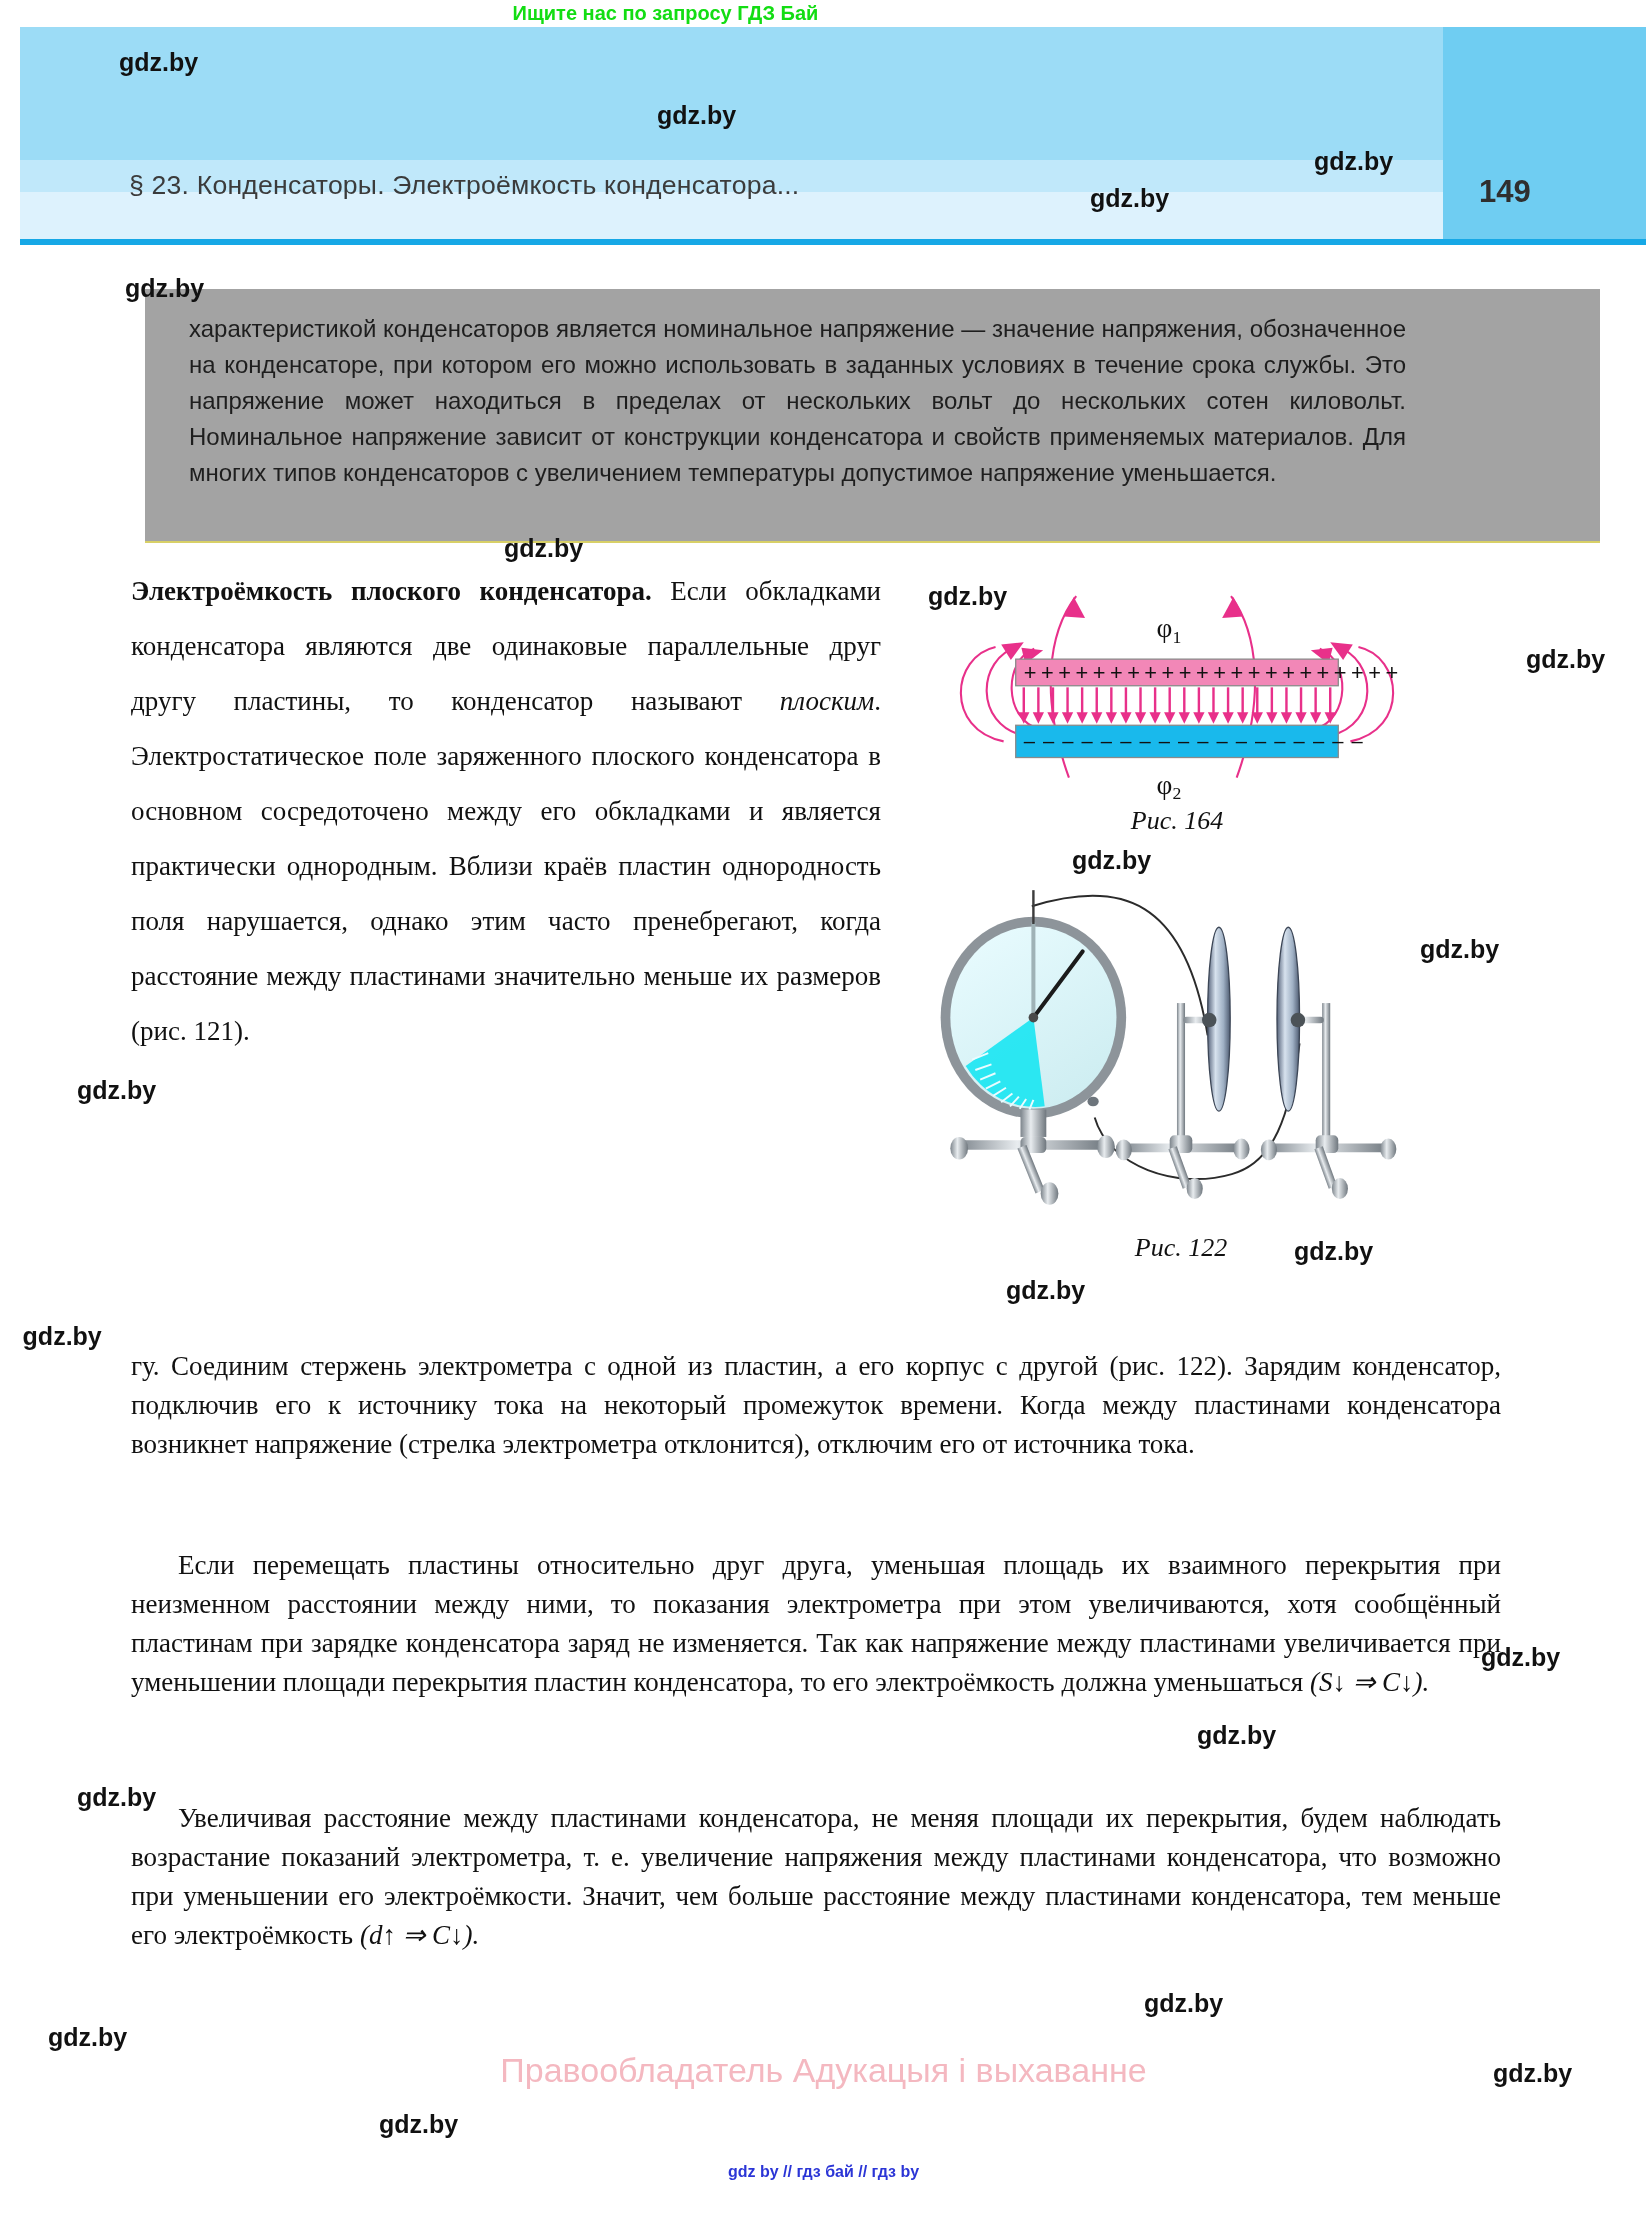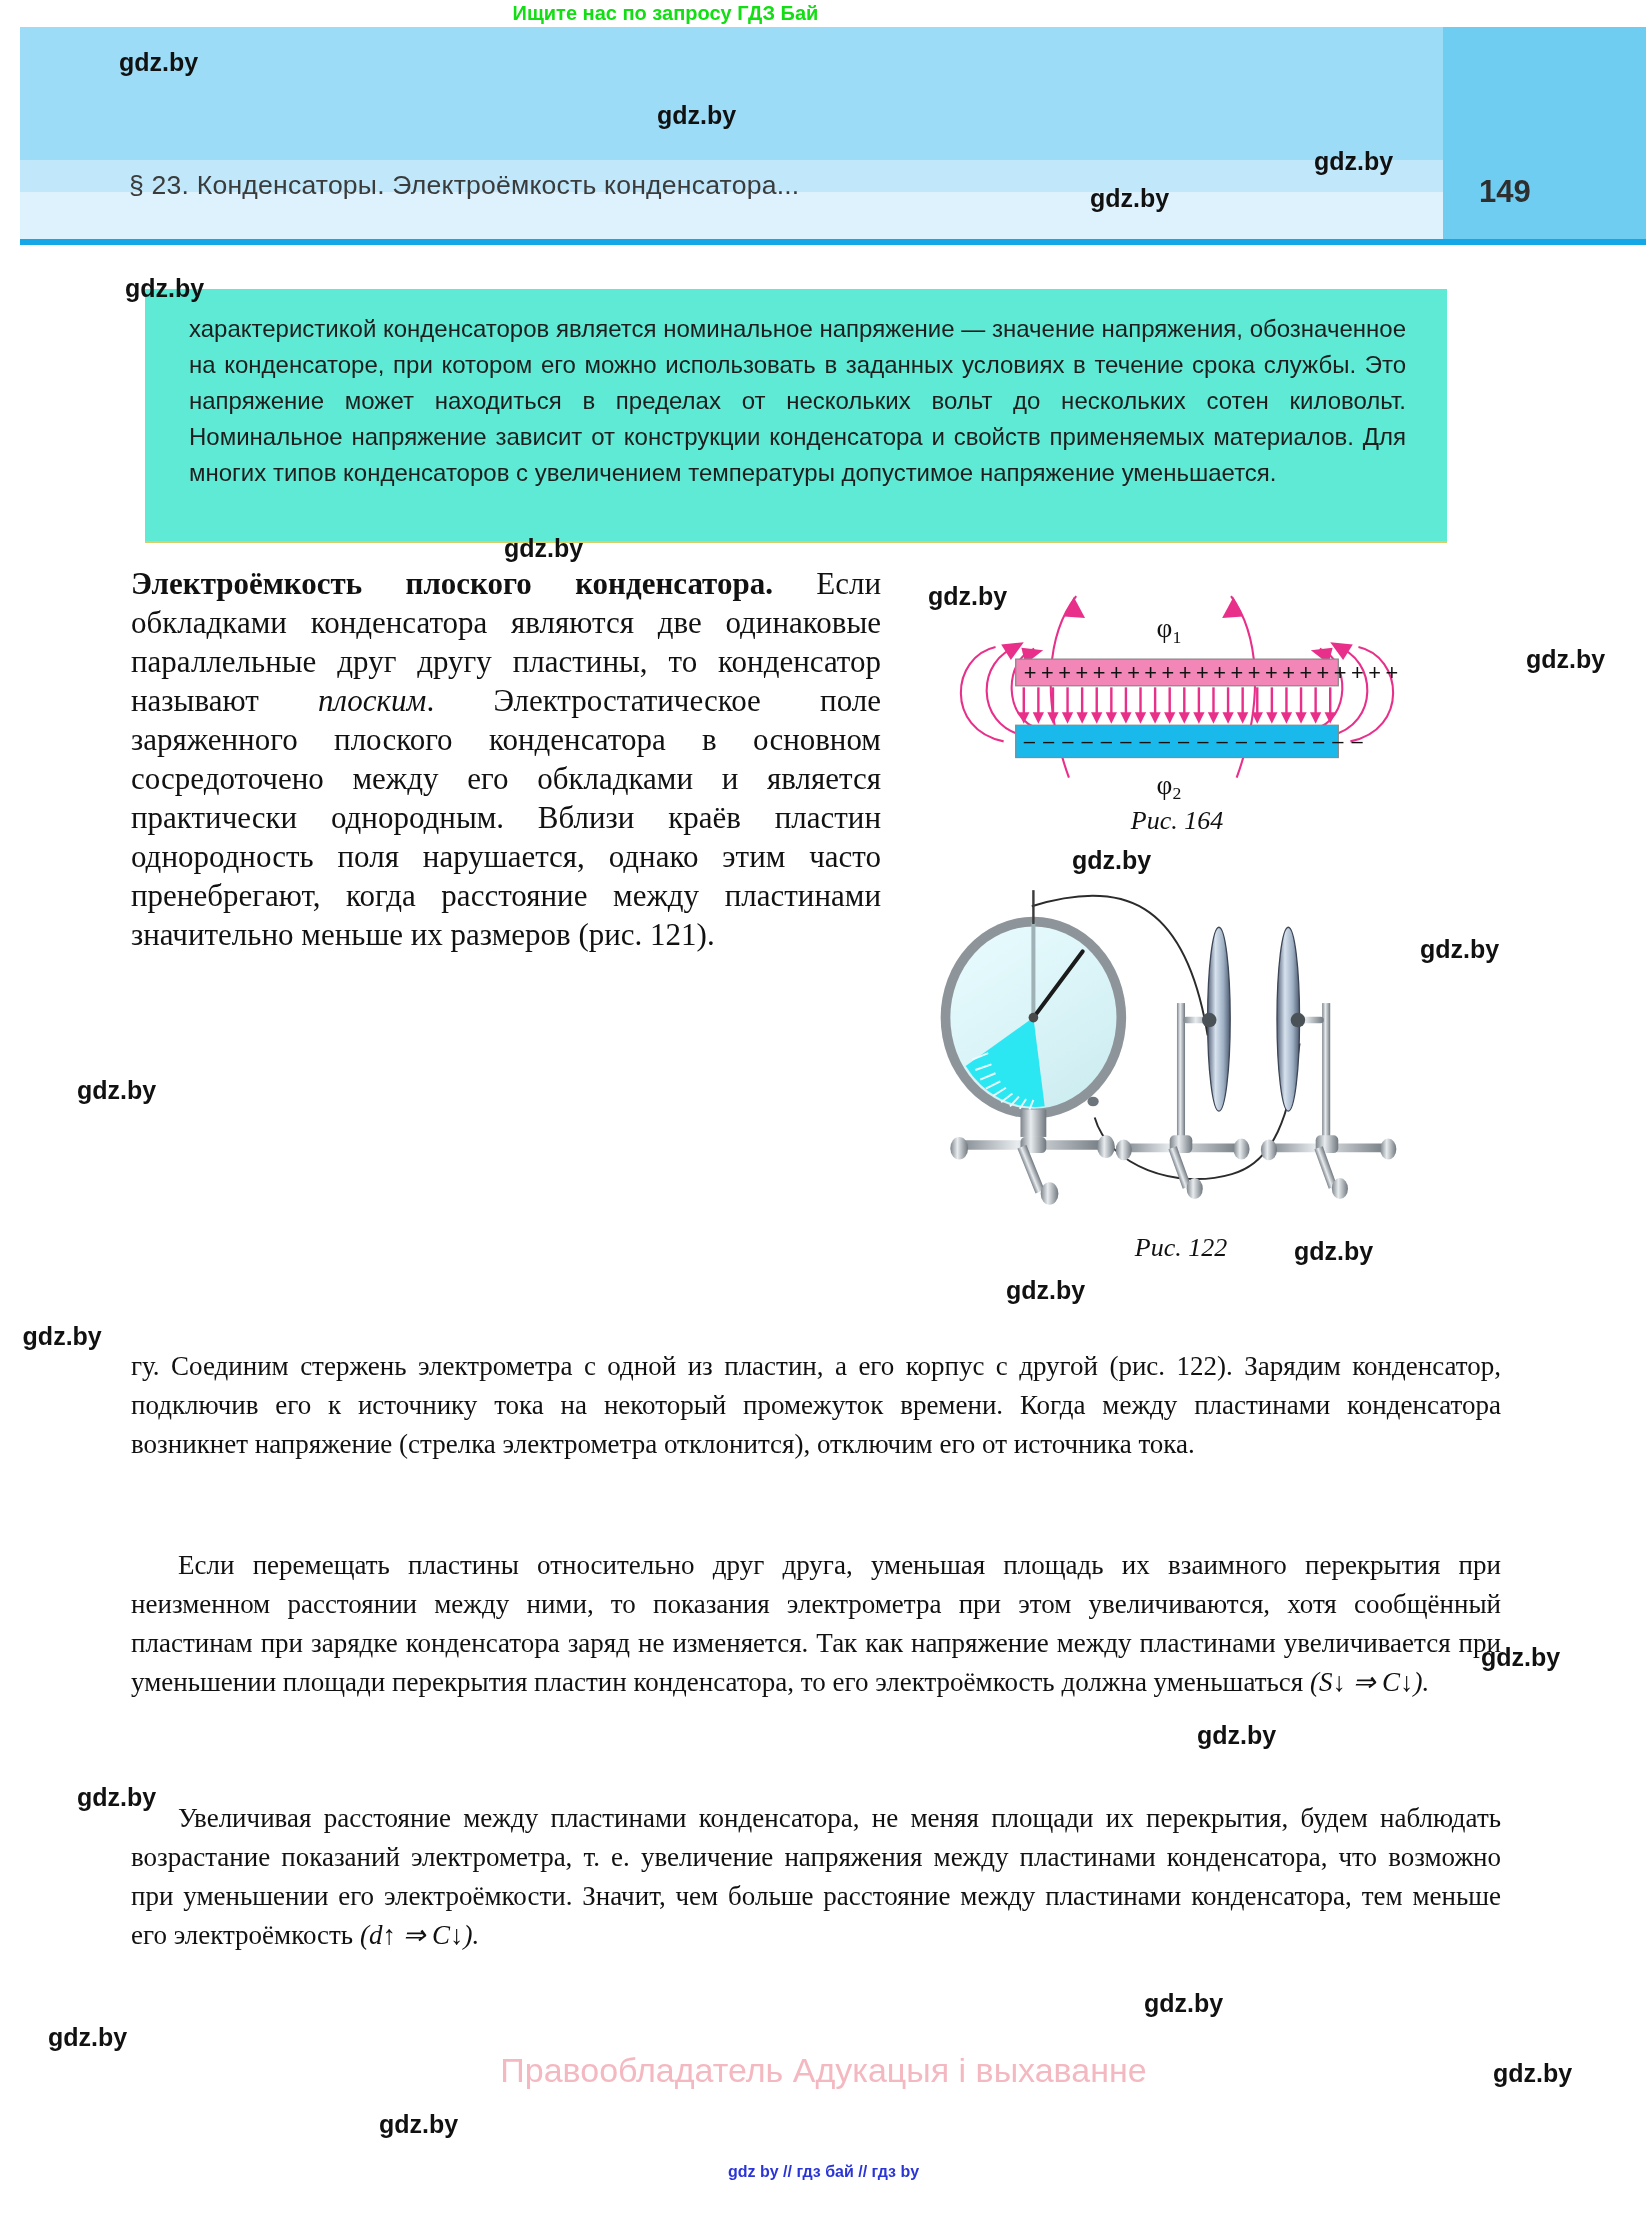--- a/index.html
+++ b/index.html
@@ -38,40 +38,40 @@
   }
   .hdr-pagenum{
     position:absolute;left:1479px;top:192px;
     font-family:"Liberation Sans", sans-serif;
     font-size:31px;font-weight:700;color:#2f2f2f;
     transform:translateY(-50%);
   }
 
   
   .notebox{
-    position:absolute;left:145px;top:289px;width:1302px;height:254px;
-    background:#5eead4;
+    position:absolute;left:145px;top:289px;width:1455px;height:254px;
+    background:#a3a3a3;
     border-bottom:2.4px solid #d8d067;
     box-sizing:border-box;
   }
   .notebox p{
     margin:0;
     position:absolute;left:44px;top:22px;width:1217px;
     font-family:"Liberation Sans", sans-serif;
     font-size:24px;line-height:36px;
     text-align:justify;
     color:#1e1e1e;
     text-align-last:left;
     hyphens:none;
   }
 
   
   .col-left{
     position:absolute;left:131px;top:564px;width:750px;
-    font-size:31px;line-height:39px;
+    font-size:27px;line-height:55px;
     color:#111;
     text-align:justify;
     text-align-last:left;
   }
   .col-left .lead{font-weight:700;}
   .col-left .ital{font-style:italic;}
   .col-left p{margin:0;}
   .col-left p.indent{text-indent:47px;}
 
   .fullwidth{

